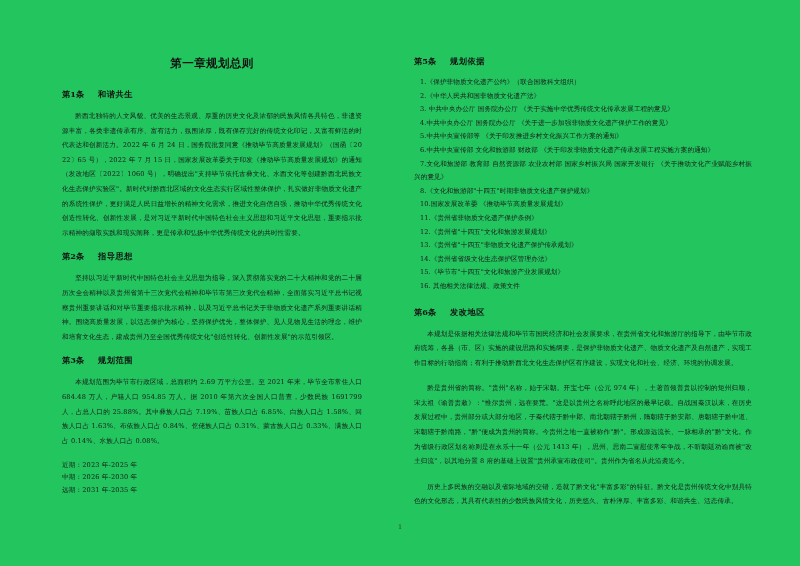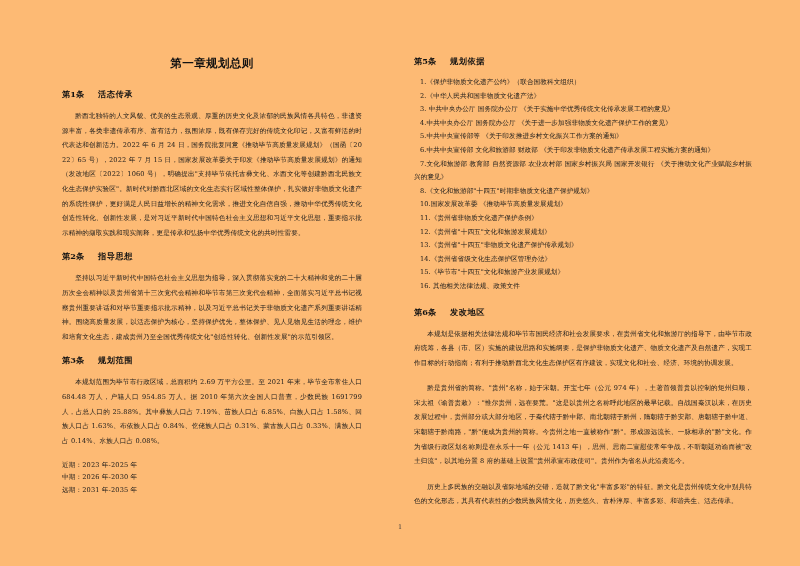--- a/index.html
+++ b/index.html
@@ -12,21 +12,21 @@
     height: 566px;
     position: relative;
     font-family: "DejaVu Serif", "Liberation Serif", serif;
     color: #1a1a1a;
     overflow: hidden;
   }
 
   .page {
     position: absolute;
     inset: 0;
-    background: #fdba74;
+    background: #22c55e;
   }
 
   .columns {
     position: absolute;
     left: 0;
     top: 0;
     width: 800px;
     height: 520px;
     display: flex;
     flex-direction: row;
@@ -126,21 +126,21 @@
 
 <div class="page">
   <div class="columns">
 
     <div class="col col-left">
 
       <h1 class="doc-title">第一章规划总则</h1>
 
       <div class="article">
         <div class="article-heading">
-          <span class="art-no">第1条</span><span class="art-name">活态传承</span>
+          <span class="art-no">第1条</span><span class="art-name">和谐共生</span>
         </div>
         <p class="body-para">黔西北独特的人文风貌、优美的生态景观、厚重的历史文化及浓郁的民族风情各具特色，非遗资源丰富，各类非遗传承有序、富有活力，氛围浓厚，既有保存完好的传统文化印记，又富有鲜活的时代表达和创新活力。2022 年 6 月 24 日，国务院批复同意《推动毕节高质量发展规划》（国函〔2022〕65 号），2022 年 7 月 15 日，国家发展改革委关于印发《推动毕节高质量发展规划》的通知（发改地区〔2022〕1060 号），明确提出"支持毕节依托古彝文化、水西文化等创建黔西北民族文化生态保护实验区"。新时代对黔西北区域的文化生态实行区域性整体保护，扎实做好非物质文化遗产的系统性保护，更好满足人民日益增长的精神文化需求，推进文化自信自强，推动中华优秀传统文化创造性转化、创新性发展，是对习近平新时代中国特色社会主义思想和习近平文化思想，重要指示批示精神的撷取实践和现实阐释，更是传承和弘扬中华优秀传统文化的共时性雷要。</p>
       </div>
 
       <div class="article">
         <div class="article-heading">
           <span class="art-no">第2条</span><span class="art-name">指导思想</span>
         </div>
         <p class="body-para">坚持以习近平新时代中国特色社会主义思想为指导，深入贯彻落实党的二十大精神和党的二十届历次全会精神以及贵州省第十三次党代会精神和毕节市第三次党代会精神，全面落实习近平总书记视察贵州重要讲话和对毕节重要指示批示精神，以及习近平总书记关于非物质文化遗产系列重要讲话精神。围绕高质量发展，以活态保护为核心，坚持保护优先，整体保护、见人见物见生活的理念，维护和培育文化生态，建成贵州乃至全国优秀传统文化"创造性转化、创新性发展"的示范引领区。</p>
       </div>

